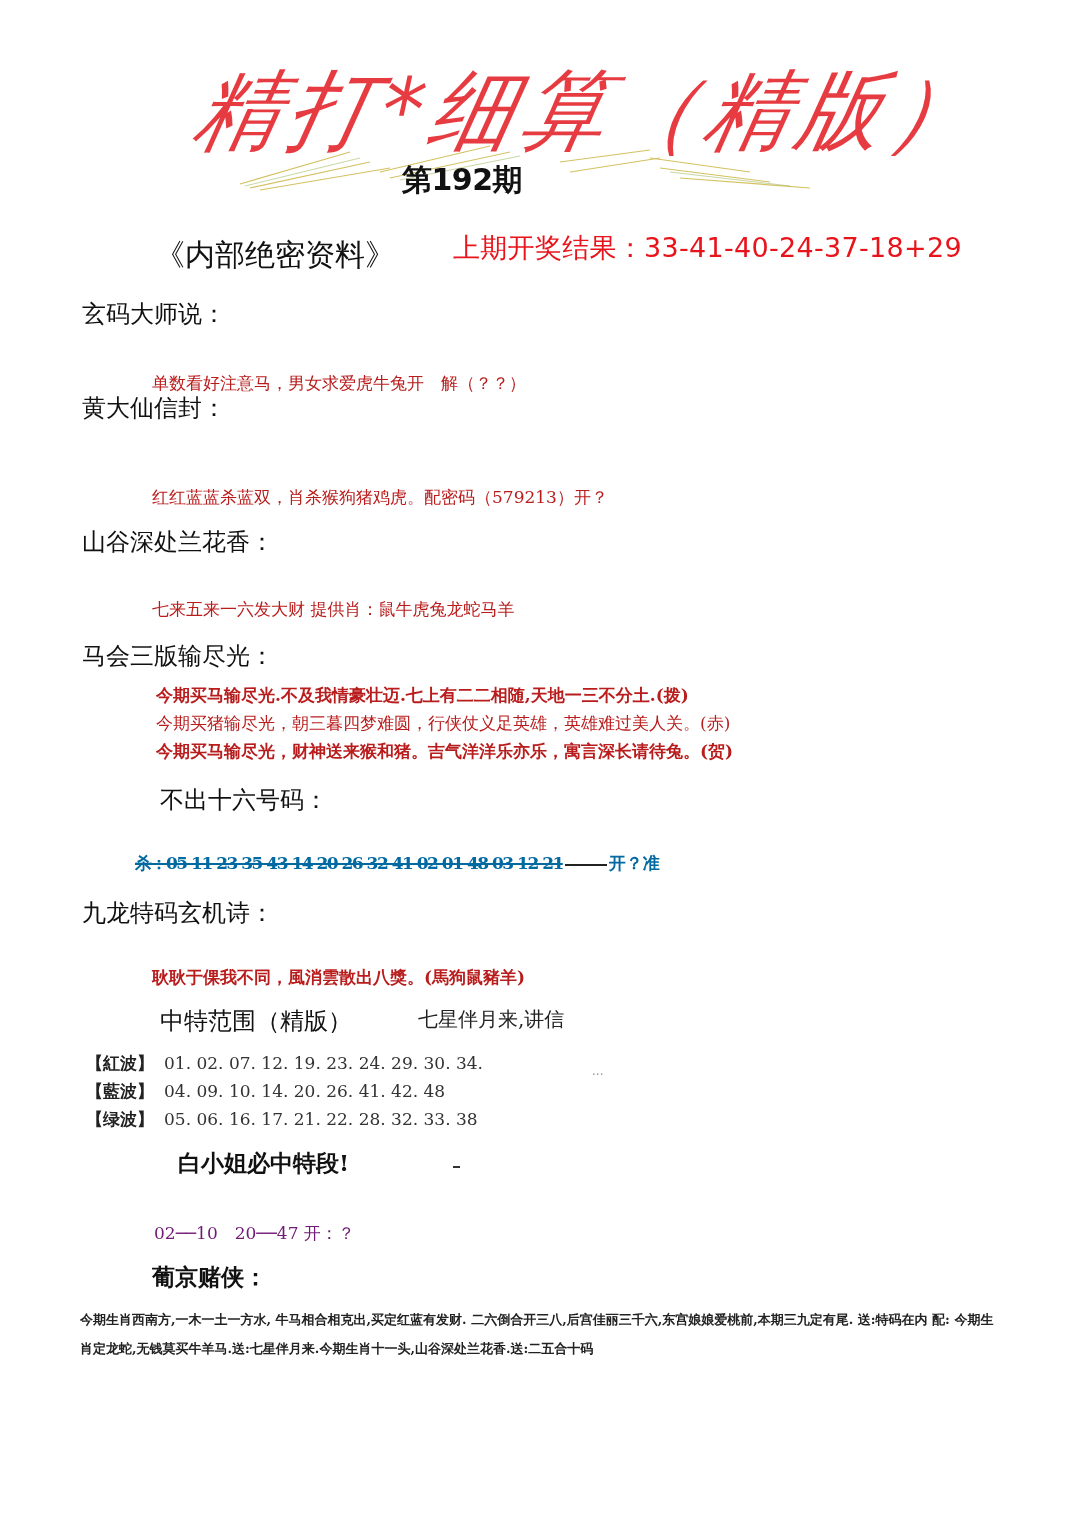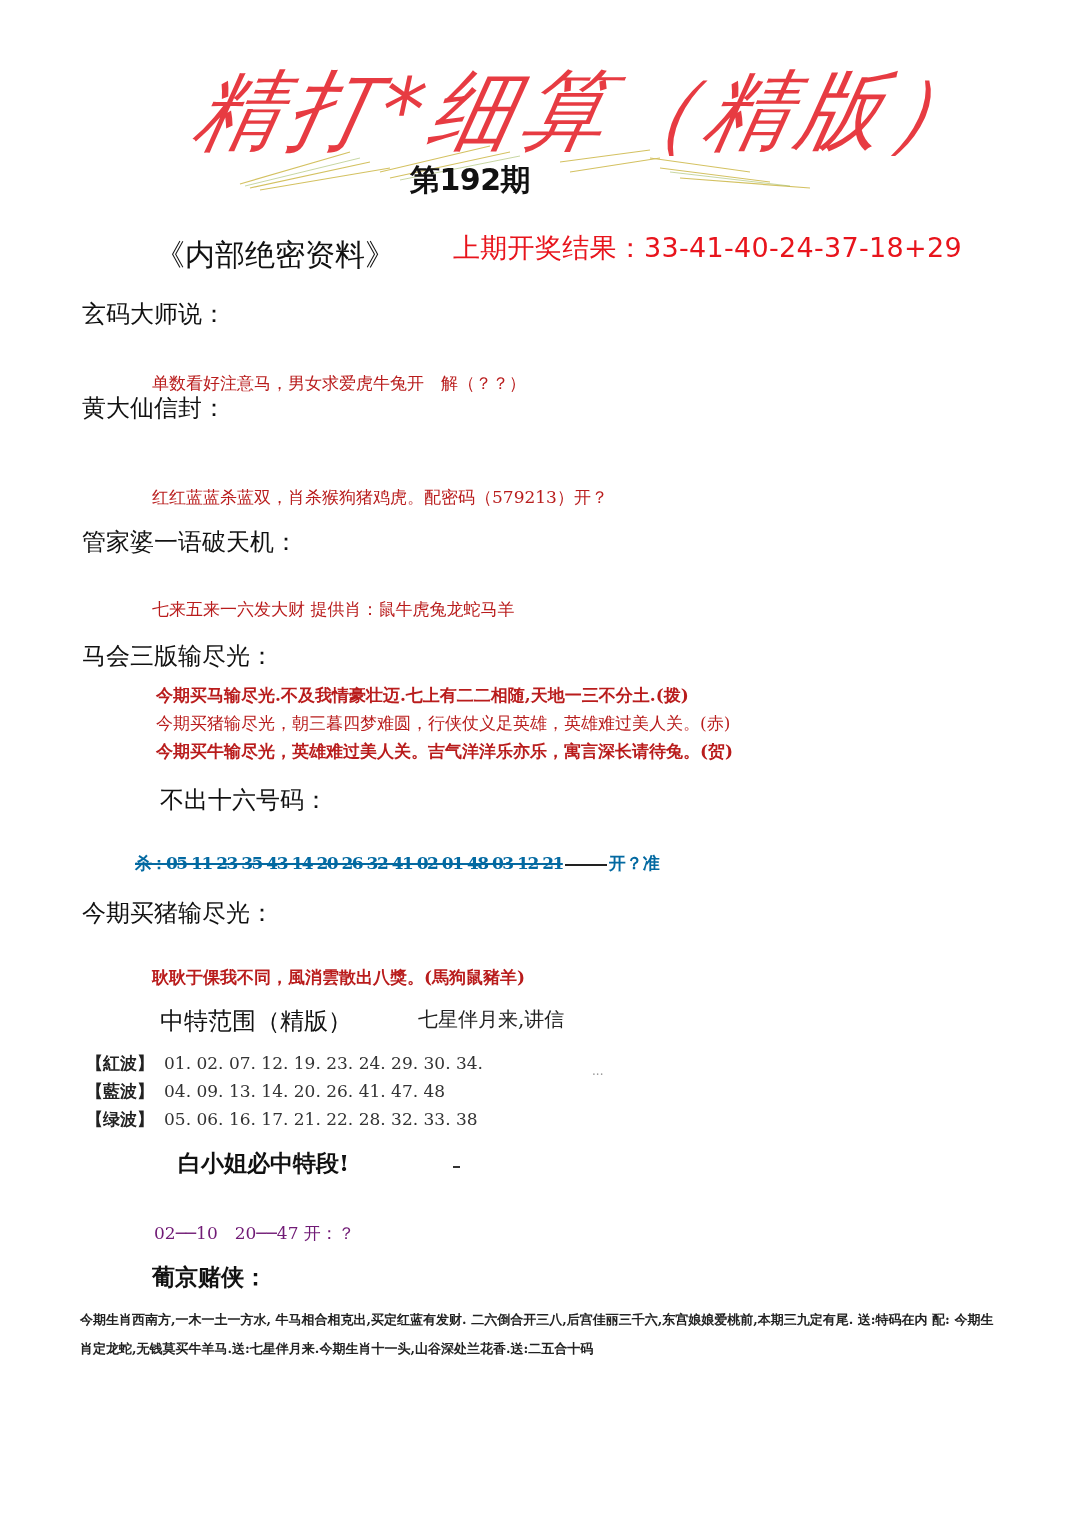--- a/index.html
+++ b/index.html
@@ -39,21 +39,20 @@
       left: 40px; top: 70px; width: 640px; height: 70px;
     }
 
     .issue {
       left: 0; width: 924px; top: 160px;
       text-align: center;
       font-family: "DejaVu Sans", "Liberation Sans", sans-serif;
       font-weight: bold;
       font-size: 30px;
       letter-spacing: -0.5px;
-      padding-left: 8px;
     }
 
     .secret-title {
       left: 155px; top: 235px;
       font-size: 30px;
       font-family: "DejaVu Serif", serif;
     }
     .last-result {
       left: 453px; top: 230px;
       font-family: "DejaVu Sans", "Liberation Sans", sans-serif;
@@ -138,44 +137,44 @@
 <div class="abs last-result">
   <span>上期开奖结果：</span><span>33-41-40-24-37-18+29</span>
 </div>
 
 <div class="abs heading" style="left:82px; top:298px;">玄码大师说：</div>
 <div class="abs line" style="left:152px; top:372px;">单数看好注意马，男女求爱虎牛兔开　解（？？）</div>
 
 <div class="abs heading" style="left:82px; top:392px;">黄大仙信封：</div>
 <div class="abs line" style="left:152px; top:486px;">红红蓝蓝杀蓝双，肖杀猴狗猪鸡虎。配密码（579213）开？</div>
 
-<div class="abs heading" style="left:82px; top:526px;">管家婆一语破天机：</div>
+<div class="abs heading" style="left:82px; top:526px;">山谷深处兰花香：</div>
 <div class="abs line" style="left:152px; top:598px;">七来五来一六发大财  提供肖：鼠牛虎兔龙蛇马羊</div>
 
 <div class="abs heading" style="left:82px; top:640px;">马会三版输尽光：</div>
 <div class="abs line bold" style="left:156px; top:684px;">今期买马输尽光.不及我情豪壮迈.七上有二二相随,天地一三不分土.(拨)</div>
 <div class="abs line" style="left:156px; top:712px;">今期买猪输尽光，朝三暮四梦难圆，行侠仗义足英雄，英雄难过美人关。(赤)</div>
-<div class="abs line bold" style="left:156px; top:740px;">今期买牛输尽光，英雄难过美人关。吉气洋洋乐亦乐，寓言深长请待兔。(贺)</div>
+<div class="abs line bold" style="left:156px; top:740px;">今期买马输尽光，财神送来猴和猪。吉气洋洋乐亦乐，寓言深长请待兔。(贺)</div>
 
 <div class="abs heading" style="left:160px; top:784px;">不出十六号码：</div>
 <div class="abs strike-line">
   <span class="struck">杀：</span><span class="struck">05 11 23 35 43 14 20 26 32 41 02 01 48 03 12 21</span><span class="dash"></span><span>开？准</span>
 </div>
 
-<div class="abs heading" style="left:82px; top:897px;">今期买猪输尽光：</div>
+<div class="abs heading" style="left:82px; top:897px;">九龙特码玄机诗：</div>
 <div class="abs line bold" style="left:152px; top:966px;">耿耿于倮我不同，風消雲散出八獎。(馬狗鼠豬羊)</div>
 
 <div class="abs heading" style="left:160px; top:1005px;">中特范围（精版）</div>
 <div class="abs" style="left:418px; top:1006px; font-size:20px; color:#222; width:166px; overflow:hidden;">七星伴月来,讲信</div>
 
 <div class="abs wave-row" style="left:86px; top:1052px;">
   <span class="label">【紅波】</span><span>01. 02. 07. 12. 19. 23. 24. 29. 30. 34.</span>
 </div>
 <div class="abs wave-row" style="left:86px; top:1080px;">
-  <span class="label">【藍波】</span><span>04. 09. 13. 14. 20. 26. 41. 47. 48</span>
+  <span class="label">【藍波】</span><span>04. 09. 10. 14. 20. 26. 41. 42. 48</span>
 </div>
 <div class="abs wave-row" style="left:86px; top:1108px;text-align:center;">
   <span class="label">【绿波】</span><span>05. 06. 16. 17. 21. 22. 28. 32. 33. 38</span>
 </div>
 <div class="abs dots">···</div>
 
 <div class="abs heading bold" style="left:178px; top:1148px; font-size:23px;">白小姐必中特段!</div>
 <div class="abs tiny-mark"></div>
 <div class="abs line light" style="left:154px; top:1222px;">02──10　20──47 开：？</div>
 

